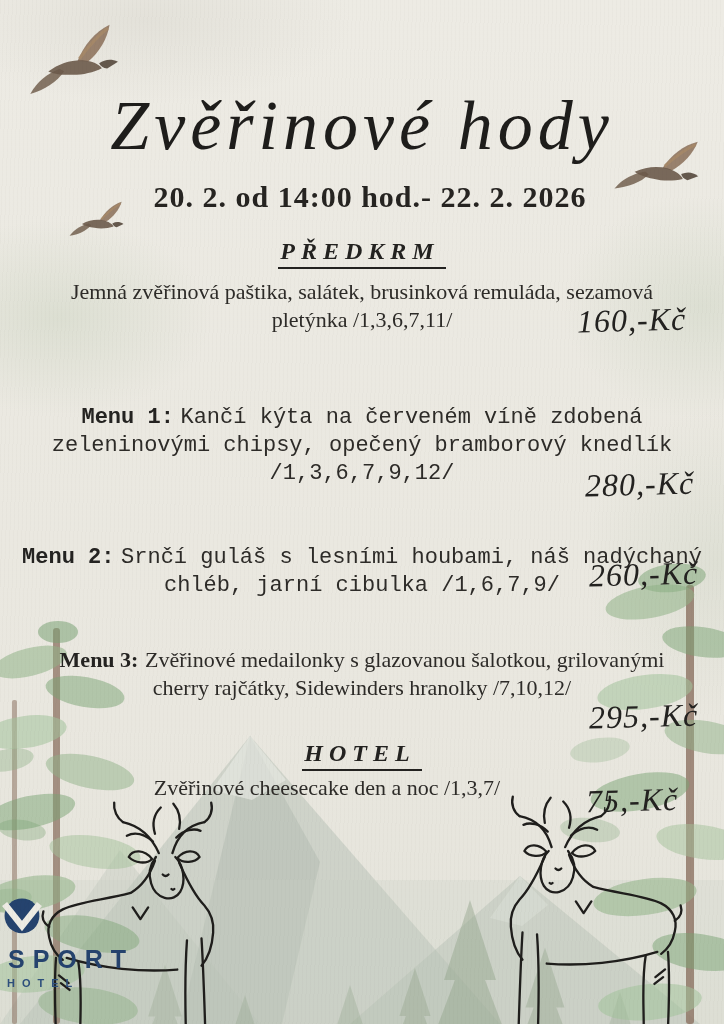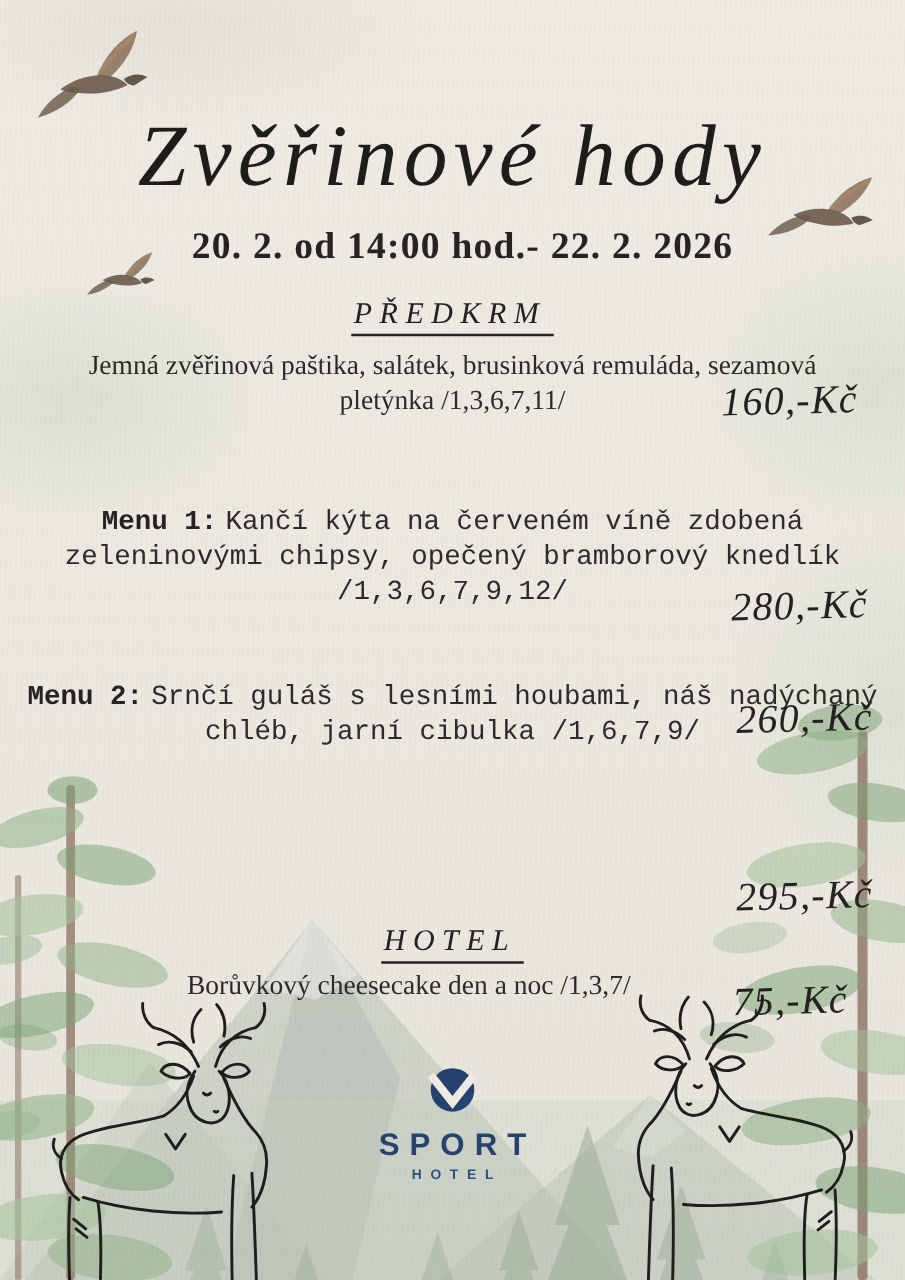--- a/index.html
+++ b/index.html
@@ -21,33 +21,33 @@
     mix-blend-mode:multiply;
   }
   .scene{position:absolute;inset:0;z-index:1;pointer-events:none;}
   .text-layer{position:absolute;inset:0;z-index:3;}
   .abs{position:absolute;left:0;right:0;}
 
   .title{top:40px;text-align:center;font-size:70px;line-height:1.1;font-style:italic;
     letter-spacing:5px;color:#1e1d1b;font-weight:normal;}
   .date{top:180px;text-align:center;font-size:30px;font-weight:bold;letter-spacing:1px;color:#262421;margin-left:16px;}
 
-  .section-heading{text-align:center;font-size:24px;font-weight:normal;font-style:italic;
+  .section-heading{text-align:center;font-size:24px;font-weight:bold;font-style:italic;
     letter-spacing:6px;color:#232220;}
   .section-heading span{border-bottom:2.5px solid #232220;padding:0 6px 3px 2px;}
 
   .item{text-align:center;font-size:22px;line-height:1.27;color:#2d2b28;}
   .item .inner{margin:0 auto;}
   .w650{max-width:650px;} .w700{max-width:700px;font-family:Liberation Mono, monospace;} .w640{max-width:640px;}
   .menu-label{font-weight:bold;margin-right:.3em;color:#242321;}
 
   .price{position:absolute;font-style:italic;font-size:32px;letter-spacing:1px;color:#232220;
     transform:rotate(-1.5deg);}
 
-  .logo{top:849px;text-align:center;color:#25436e;}
+  .logo{top:893px;color:#25436e;}
   .logo .name{font-family:"Liberation Sans",sans-serif;font-weight:bold;font-size:25px;
     letter-spacing:8px;margin-top:4px;text-indent:8px;}
   .logo .sub{font-family:"Liberation Sans",sans-serif;font-weight:bold;font-size:11px;
     letter-spacing:7px;margin-top:3px;text-indent:7px;color:#2d4f7c;}
 </style>
 </head>
 <body>
 
 <div class="poster">
 
@@ -193,27 +193,32 @@
     </div>
     <div class="price" style="top:466px;right:30px">280,-Kč</div>
 
     <div class="abs item" style="top:544px">
       <div class="inner w700">
         <span class="menu-label">Menu 2:</span><span>Srnčí guláš s lesními houbami, náš nadýchaný chléb, jarní cibulka /1,6,7,9/</span>
       </div>
     </div>
     <div class="price" style="top:556px;right:26px">260,-Kč</div>
 
+    <div class="abs item" style="top:646px">
+      <div class="inner w640">
+        <span class="menu-label">Menu 3:</span><span>Zvěřinové medailonky s glazovanou šalotkou, grilovanými cherry rajčátky, Sidewinders hranolky /7,10,12/</span>
+      </div>
+    </div>
     <div class="price" style="top:698px;right:26px">295,-Kč</div>
 
     <div class="abs section-heading" style="top:740px">
       <span>HOTEL</span>
     </div>
     <div class="abs item" style="top:774px">
-      <div class="inner w640" style="padding-right:70px">Borůvkový cheesecake den a noc /1,3,7/</div>
+      <div class="inner w640" style="padding-right:70px">Zvěřinové cheesecake den a noc /1,3,7/</div>
     </div>
     <div class="price" style="top:782px;right:46px">75,-Kč</div>
 
     <div class="abs logo">
       <svg width="44" height="44" viewBox="0 0 48 48">
         <circle cx="24" cy="25" r="19" fill="#25436e"></circle>
         <path d="M5,12 L24,36 L43,12" stroke="#edebe4" stroke-width="7" fill="none"></path>
         <path d="M15,8 L33,8 L24,21 Z" fill="#25436e"></path>
       </svg>
       <div class="name">SPORT</div>

